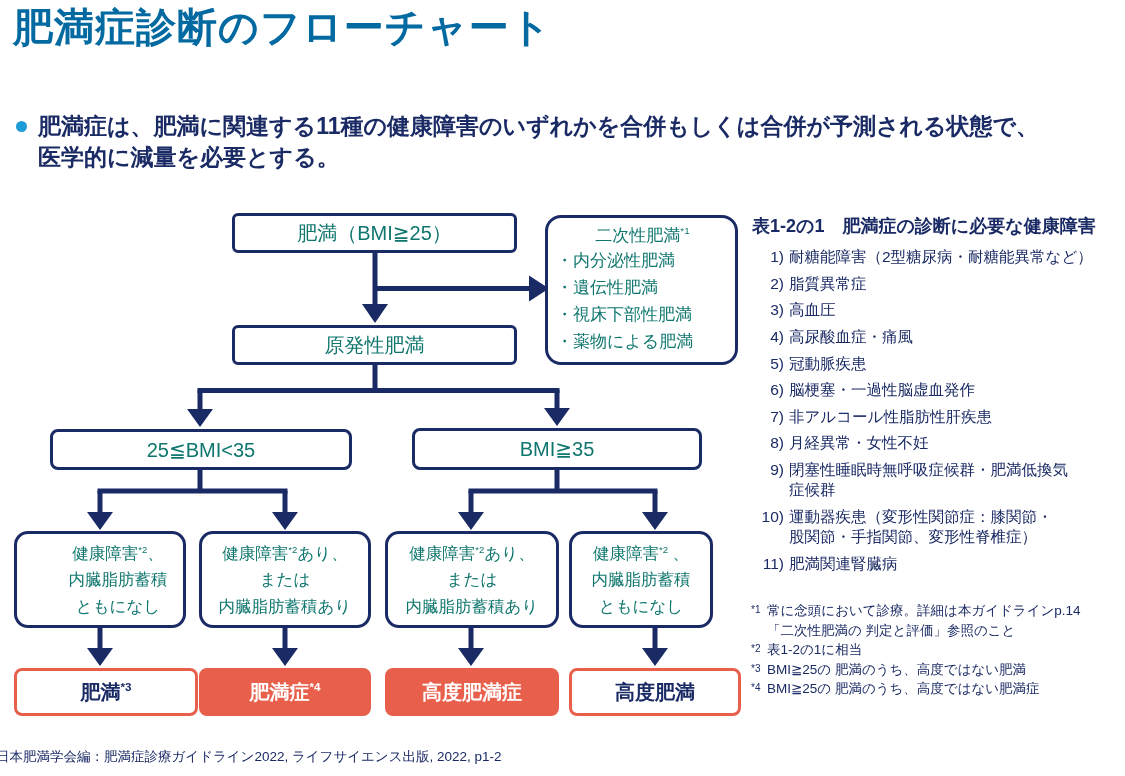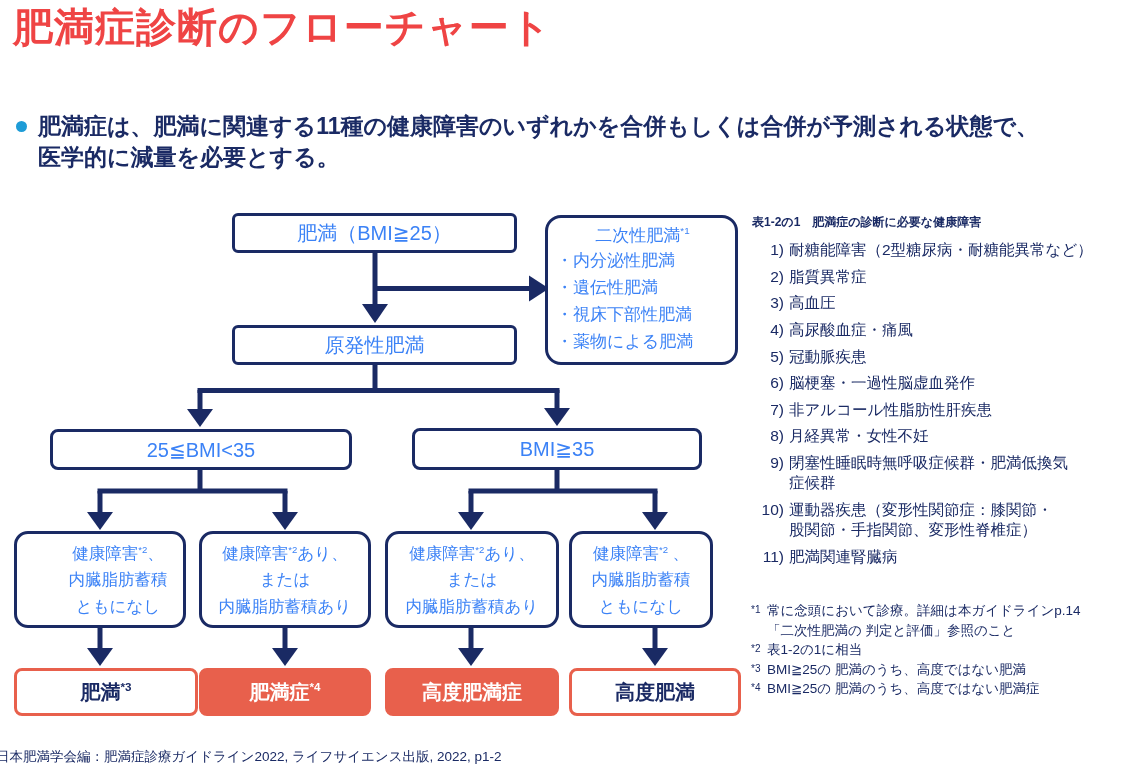--- a/index.html
+++ b/index.html
@@ -2,32 +2,32 @@
 <html><head>
 <meta charset="utf-8">
 <style>
   html,body { margin:0; padding:0; background:#ffffff; }
   .slide {
     position:relative; width:1125px; height:776px; background:#ffffff;
     font-family:"Liberation Sans", sans-serif; color:#1A2A64; overflow:hidden;
   }
   .title {
     position:absolute; left:13px; top:0px; margin:0;
-    font-size:40px; font-weight:bold; letter-spacing:1px; color:#ef4444;
+    font-size:40px; font-weight:bold; letter-spacing:1px; color:#0369a1;
   }
   .lead-row { position:absolute; left:16px; top:111px; width:1100px; display:flex; }
   .lead-dot { flex:none; width:11px; height:11px; border-radius:50%; background:#1E9CD7; margin-top:10px; }
   .lead-text { margin:0 0 0 11px; font-size:23px; font-weight:bold; line-height:1.33; white-space:pre-line; }
 
   svg.arrows { position:absolute; left:0; top:0; z-index:0; }
 
   .box {
     position:absolute; z-index:1; background:#ffffff; border:3px solid #1A2A64;
     display:flex; align-items:center; justify-content:center; text-align:center;
-    box-sizing:border-box; color:#3b82f6;
+    box-sizing:border-box; color:#0f766e;
   }
   #box-top      { left:232px; top:213px; width:285px; height:40px; border-radius:6px;  font-size:20px; }
   #box-primary  { left:232px; top:325px; width:285px; height:40px; border-radius:6px;  font-size:20px; }
   #box-secondary{
     left:545px; top:215px; width:193px; height:150px; border-radius:16px;
     font-size:17px; flex-direction:column; justify-content:flex-start;
     padding:7px 6px 4px 8px;
   }
   #box-secondary .sec-title { align-self:center; line-height:1.35; }
   #box-secondary .sec-items { align-self:flex-start; text-align:left; line-height:1.58; white-space:pre-line; }
@@ -45,21 +45,21 @@
   .result.outline { border:3px solid #E8604C; color:#1A2A64; background:#ffffff; }
   .result.filled  { border:3px solid #E8604C; background:#E8604C; color:#ffffff; }
   #res-0 { left:14px;  width:184px; }
   #res-1 { left:199px; width:172px; }
   #res-2 { left:385px; width:174px; }
   #res-3 { left:569px; width:172px; }
 
   sup { font-size:0.58em; vertical-align:super; line-height:0; }
 
   .panel { position:absolute; left:752px; top:214px; width:372px; z-index:1; }
-  .panel-heading { font-size:12px; font-weight:bold; margin:0 0 9px 0; }
+  .panel-heading { font-size:18px; font-weight:bold; margin:0 0 9px 0; }
   .panel-item { display:flex; font-size:15.5px; line-height:1.3; margin-bottom:6.5px; }
   .panel-num  { flex:none; width:32px; text-align:right; margin-right:5px; }
   .panel-text { white-space:pre-line; }
 
   .footnotes { position:absolute; left:751px; top:601px; width:374px; z-index:1; }
   .footnote { display:flex; font-size:13.5px; line-height:1.45; }
   .fn-marker { flex:none; width:16px; font-size:10px; padding-top:2px; }
   .fn-text { white-space:pre-line; }
 
   .citation { position:absolute; left:-4px; top:748px; font-size:13.5px; z-index:1; }

